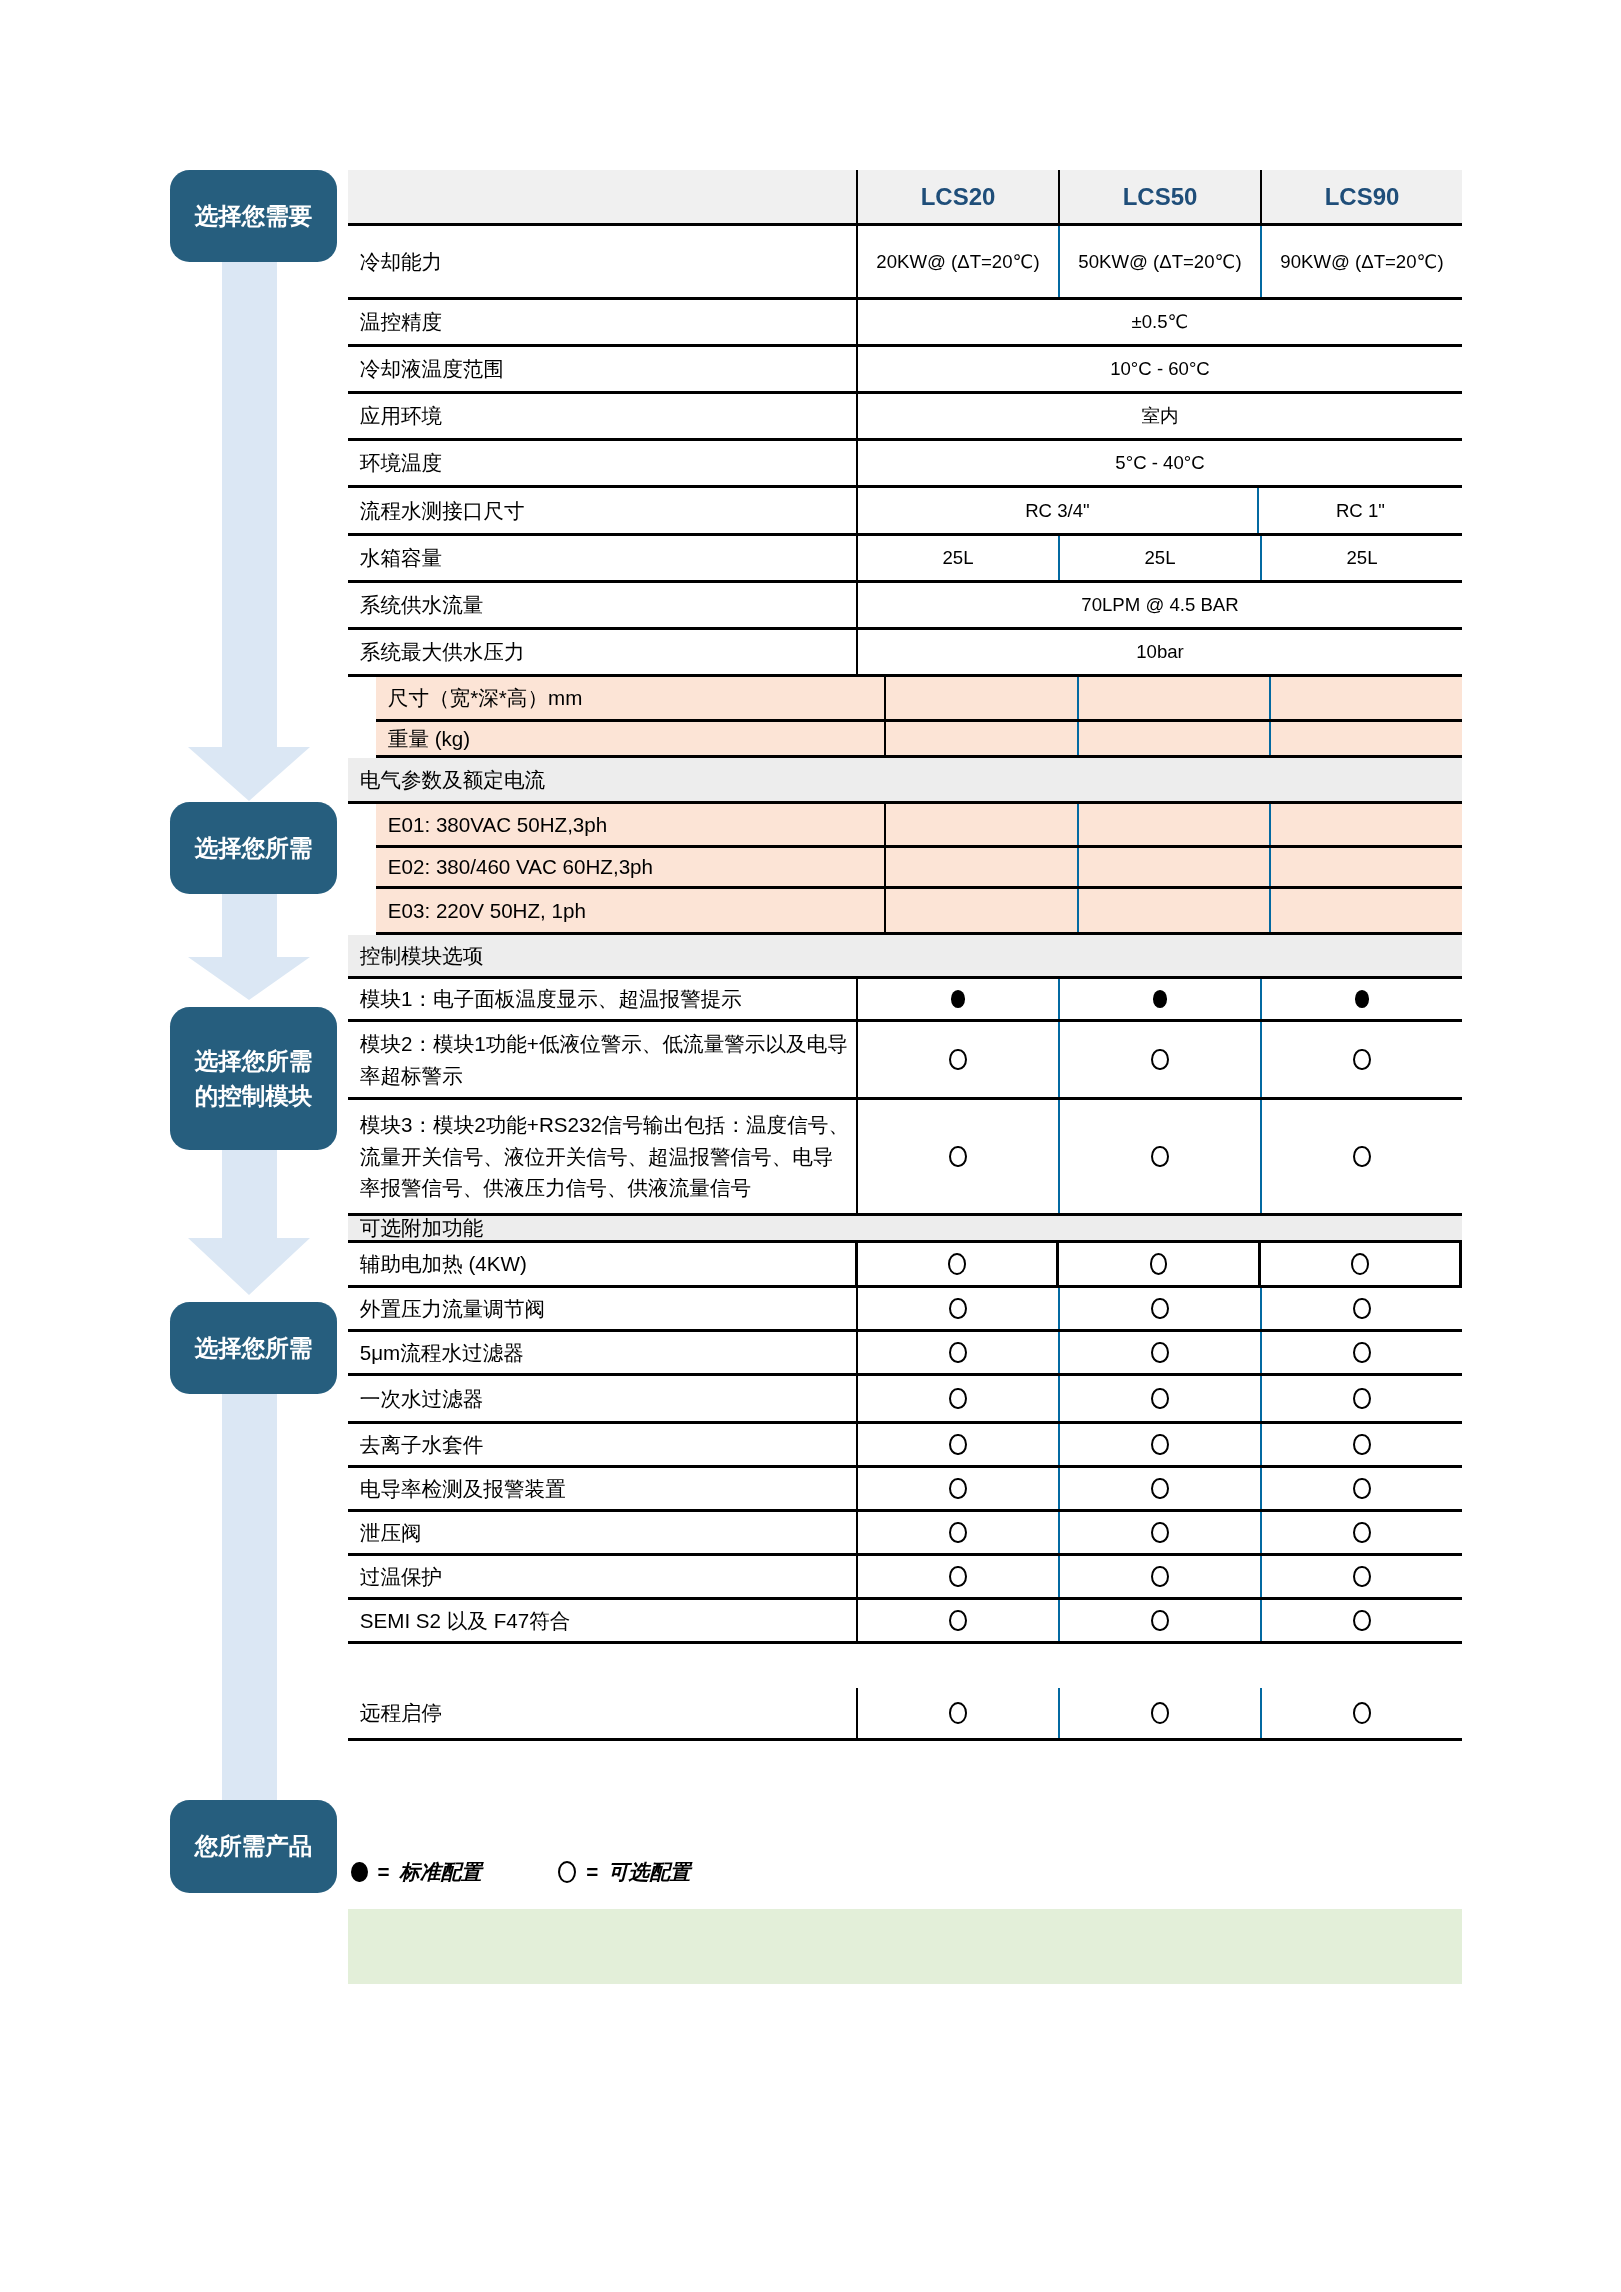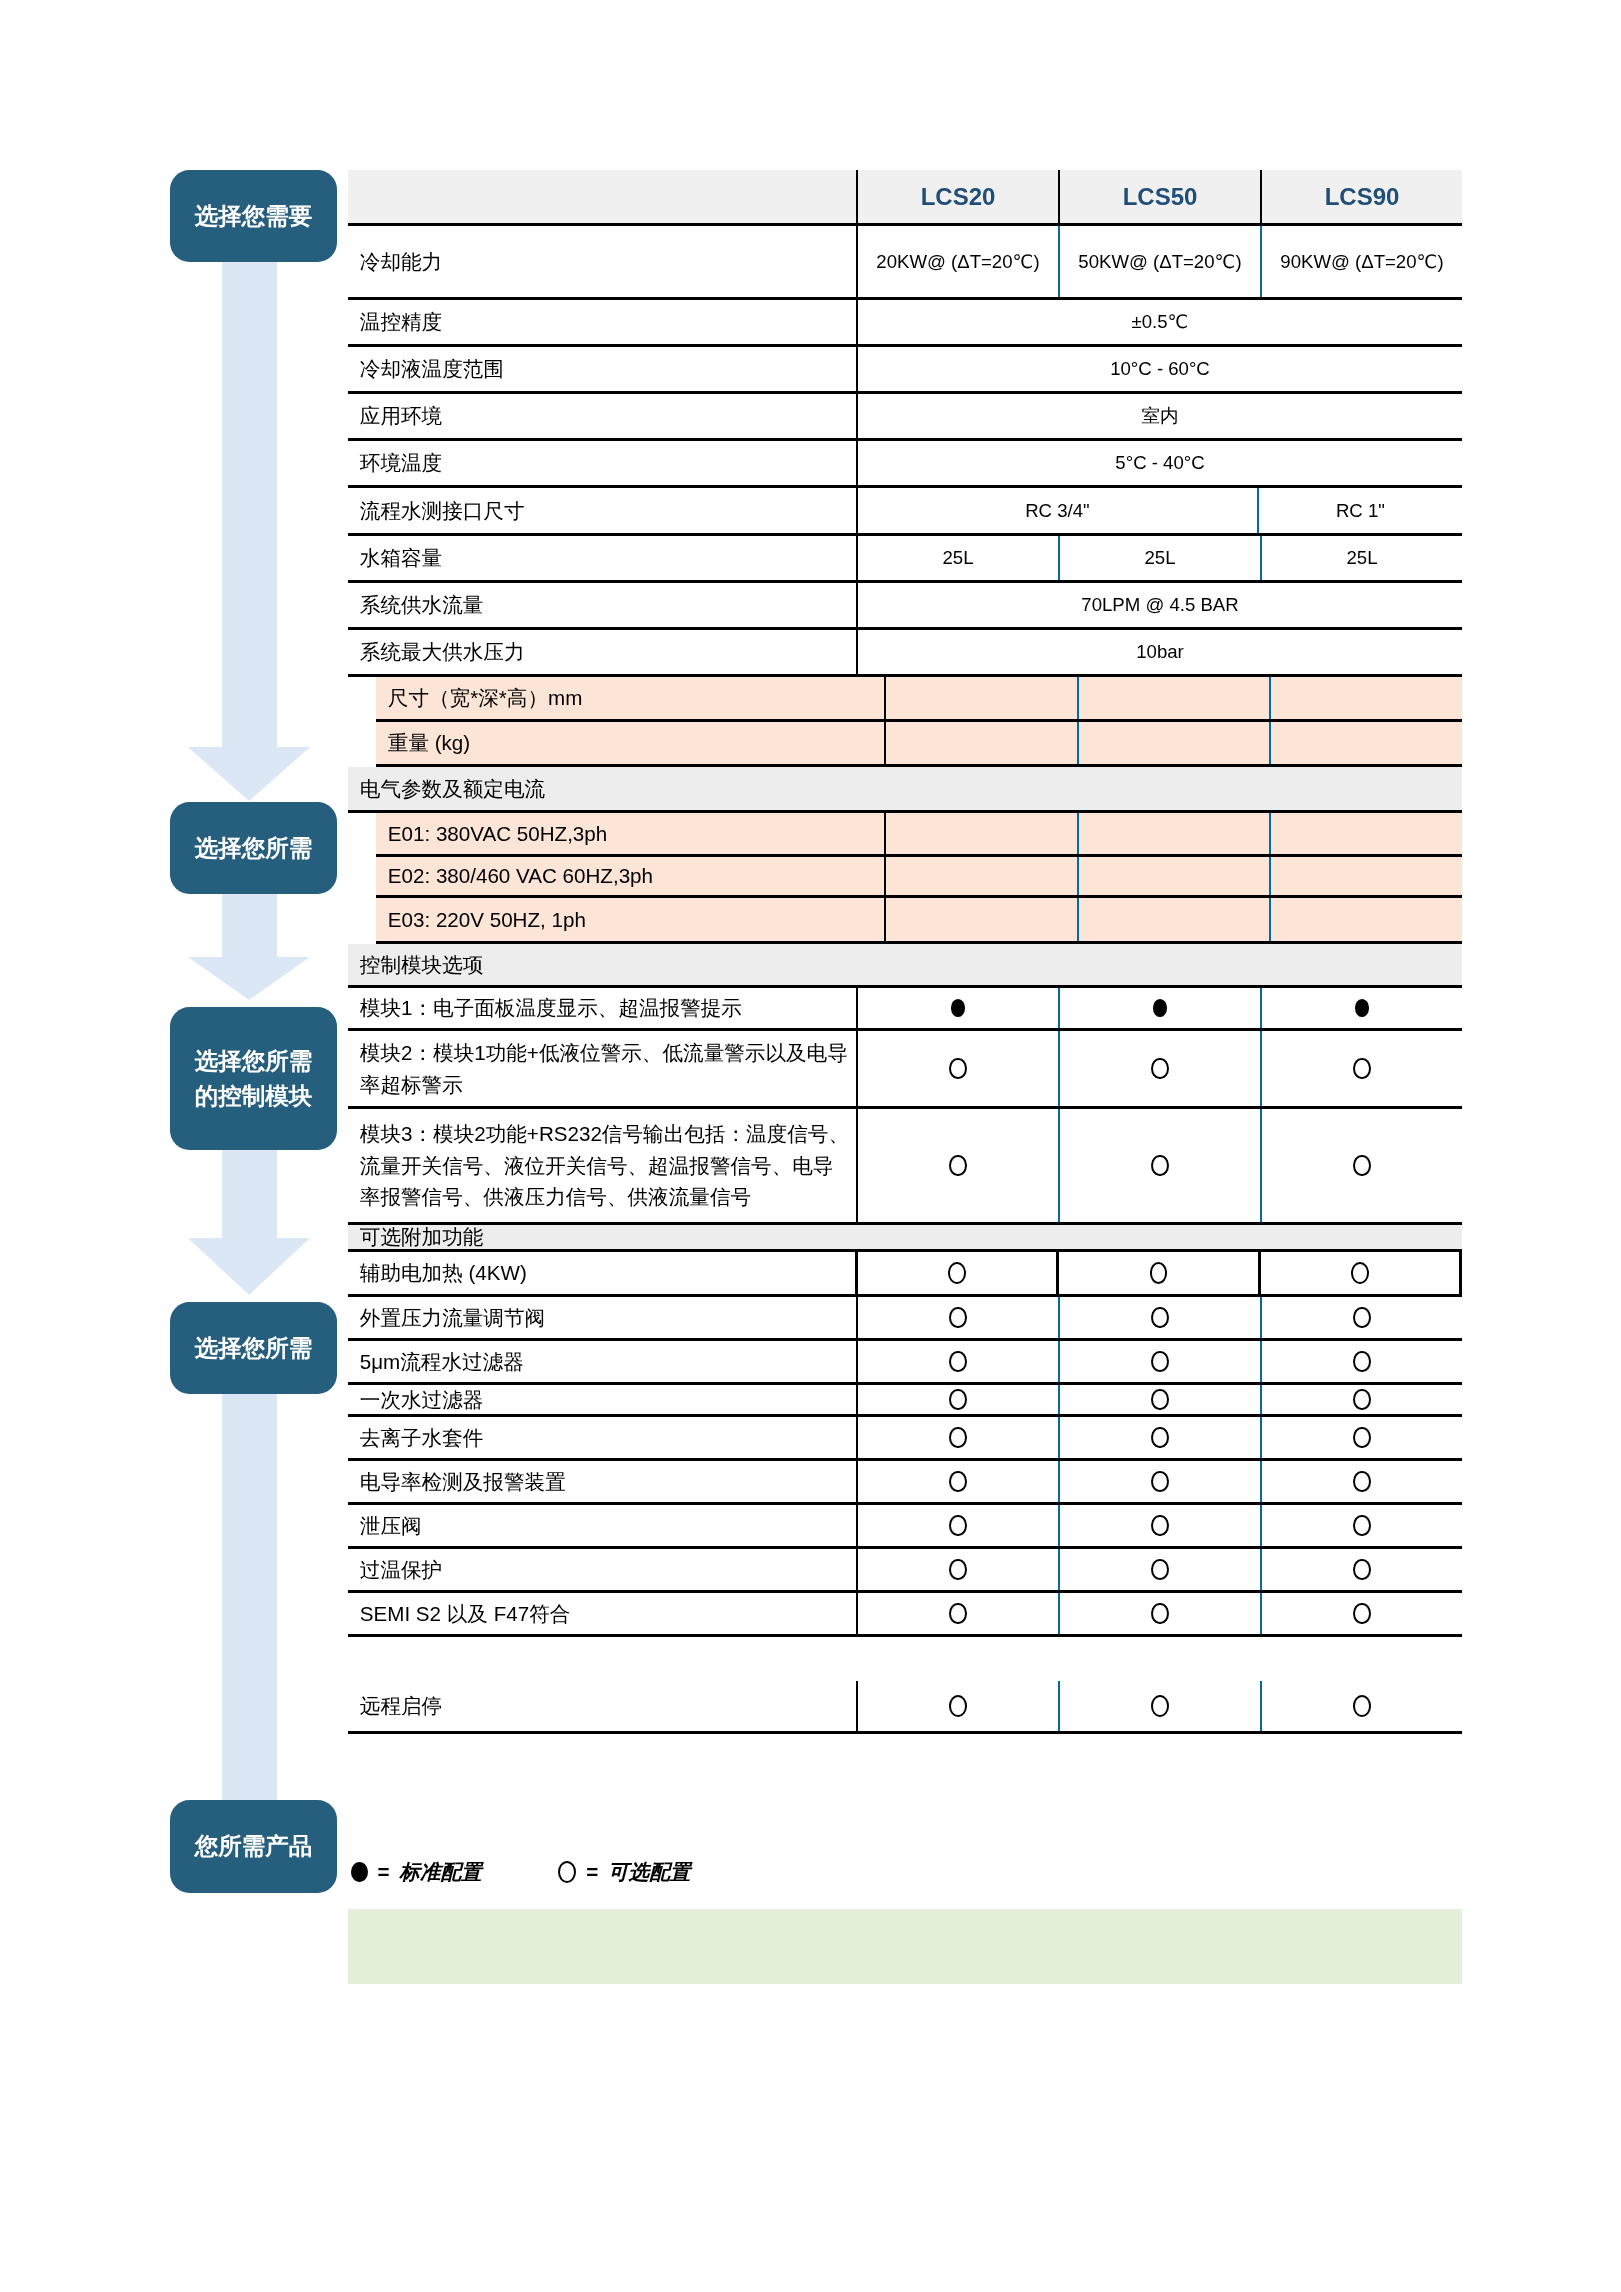--- a/index.html
+++ b/index.html
@@ -126,21 +126,21 @@
       <div class="trow merged" style="height: 47px;">
         <div class="cell lbl">系统最大供水压力</div>
         <div class="cell val">10bar</div>
       </div>
       <div class="trow input" style="height: 45px;">
         <div class="cell lbl">尺寸（宽*深*高）mm</div>
         <div class="cell val"></div>
         <div class="cell val"></div>
         <div class="cell val"></div>
       </div>
-      <div class="trow input" style="height: 45px;">
+      <div class="trow input" style="height: 36px;">
         <div class="cell lbl">重量 (kg)</div>
         <div class="cell val"></div>
         <div class="cell val"></div>
         <div class="cell val"></div>
       </div>
       <div class="trow section" style="height: 46px;">
         <div class="cell full">电气参数及额定电流</div>
       </div>
       <div class="trow input" style="height: 44px;">
         <div class="cell lbl">E01: 380VAC 50HZ,3ph</div>
@@ -231,21 +231,21 @@
         <div class="cell val">
           <div class="mk open"></div>
         </div>
         <div class="cell val">
           <div class="mk open"></div>
         </div>
         <div class="cell val">
           <div class="mk open"></div>
         </div>
       </div>
-      <div class="trow options" style="height: 32px;">
+      <div class="trow options" style="height: 48px;">
         <div class="cell lbl">一次水过滤器</div>
         <div class="cell val">
           <div class="mk open"></div>
         </div>
         <div class="cell val">
           <div class="mk open"></div>
         </div>
         <div class="cell val">
           <div class="mk open"></div>
         </div>

